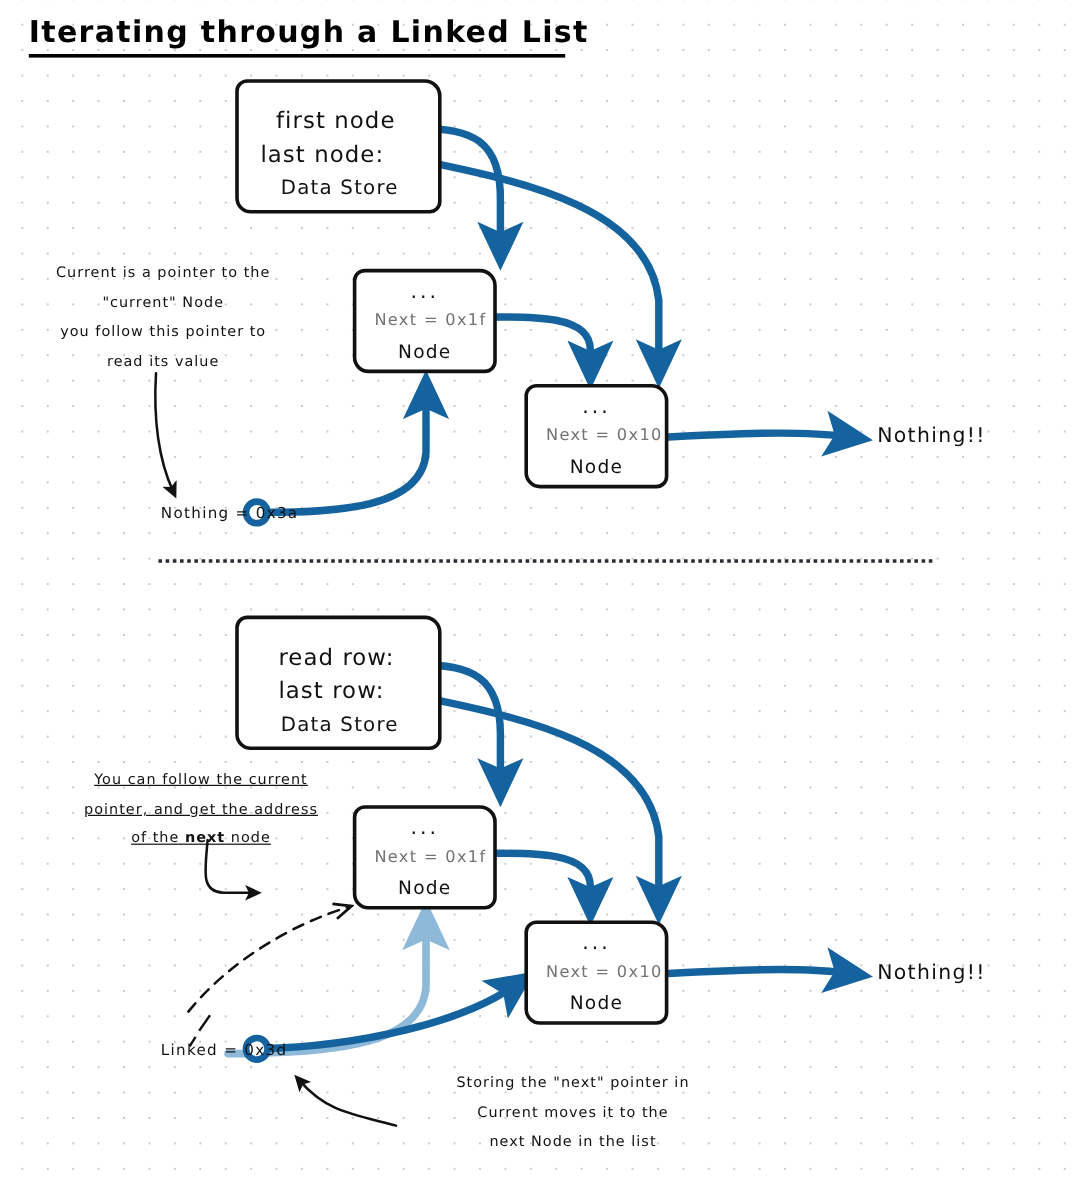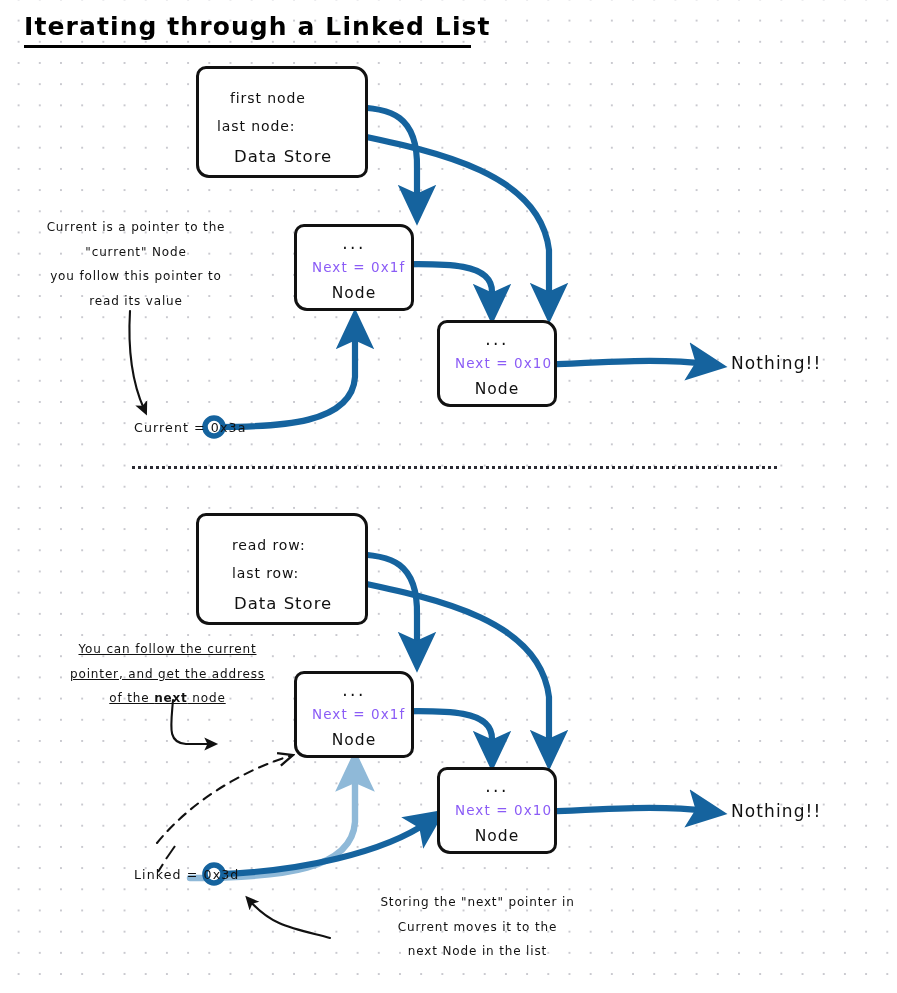--- a/index.html
+++ b/index.html
@@ -51,21 +51,21 @@
   
   .store-box, .node-box {
     position: absolute;
     background: #ffffff;
     border: 3.2px solid #111111;
     border-radius: 10px 14px 10px 13px;
     box-sizing: border-box;
   }
   .store-line {
     position: absolute;
-    font-size: 14px;
+    font-size: 19px;
     letter-spacing: 0.9px;
     color: #111;
     white-space: nowrap;
   }
   .store-title {
     position: absolute;
     font-size: 16.5px;
     letter-spacing: 1px;
     color: #111;
     white-space: nowrap;
@@ -77,21 +77,21 @@
     letter-spacing: 2.5px;
     color: #111;
     text-align: center;
     width: 100%;
     left: 0;
   }
   .node-next {
     position: absolute;
     font-size: 13.5px;
     letter-spacing: 1.1px;
-    color: #8b5cf6;
+    color: #737373;
     white-space: nowrap;
   }
   .node-label {
     position: absolute;
     font-size: 15.5px;
     letter-spacing: 1px;
     color: #111;
     text-align: center;
     width: 100%;
     left: 0;
@@ -234,21 +234,21 @@
     <div class="node-dots" style="top:6px;">...</div>
     <div class="node-next" style="left:15px; top:32px;">Next = 0x10</div>
     <div class="node-label" style="top:57px;">Node</div>
   </div>
 
   <div class="annot" style="left:22px; top:215px; width:228px;">Current is a pointer to the
 "current" Node
 you follow this pointer to
 read its value</div>
 
-  <div class="current-label" style="left:134px; top:420px;">Current = 0x3a</div>
+  <div class="current-label" style="left:134px; top:420px;">Nothing = 0x3a</div>
 
   <div class="nothing-label" style="left:731px; top:353px;">Nothing!!</div>
 
   <div id="divider"></div>
 
   <div class="store-box" style="left:196px; top:513px; width:172px; height:112px;"></div>
   <div class="store-line" style="left:232px; top:537px;">read row:</div>
   <div class="store-line" style="left:232px; top:565px;">last row:</div>
   <div class="store-title" style="left:234px; top:594px;">Data Store</div>
 

